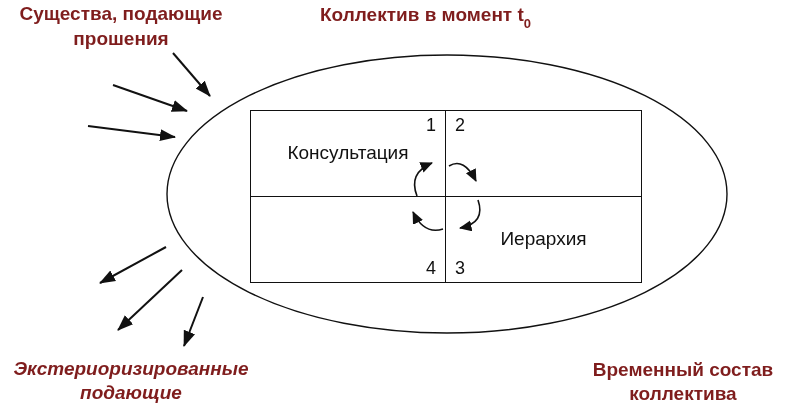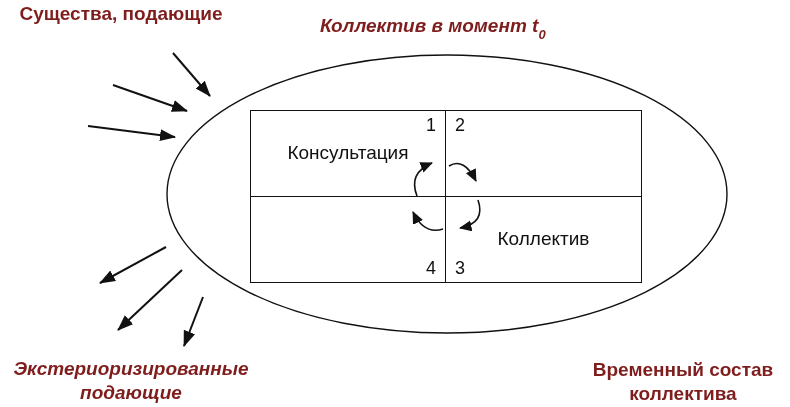--- a/index.html
+++ b/index.html
@@ -24,21 +24,21 @@
   .lbl {
     position: absolute;
     font-weight: bold;
     font-size: 19px;
     line-height: 25px;
     text-align: center;
     white-space: nowrap;
     color: #7f1d1d;
   }
   .lbl-tl { left: 0px;   top: 1px;   width: 242px; }
-  .lbl-tc { left: 320px; top: 13px;   text-align: right; font-style: italic; }
+  .lbl-tc { left: 320px; top: 2px;   text-align: right; }
   .lbl-bl { left: 0px;   top: 357px; width: 262px; line-height: 24px; font-style: italic; }
   .lbl-br { left: 561px; top: 358px; width: 244px; line-height: 24px; }
   .lbl-tc .subscript {
     font-size: 13px;
     position: relative;
     top: 7px;
     font-weight: bold;
   }
   .phase-table {
     position: absolute;
@@ -105,20 +105,21 @@
     <g stroke="#111111" stroke-width="1.6" fill="none">
       <path d="M 417,196 Q 408,173 432,163" marker-end="url(#ah-sm)"></path>
       <path d="M 449,166 Q 464,157 476,181" marker-end="url(#ah-sm)"></path>
       <path d="M 478,200 Q 486,223 460,228" marker-end="url(#ah-sm)"></path>
       <path d="M 443,229 Q 424,235 413,212" marker-end="url(#ah-sm)"></path>
     </g>
   </svg>
 
   <div class="lbl lbl-tl">
     <div>Существа, подающие</div>
+    <div>прошения</div>
   </div>
 
   <div class="lbl lbl-tc">
     <span>Коллектив в момент t</span><span class="subscript">0</span>
   </div>
 
   <div class="lbl lbl-bl">
     <div>Экстериоризированные</div>
     <div>подающие</div>
   </div>
@@ -134,17 +135,17 @@
       <span class="cell-label">Консультация</span>
     </div>
     <div class="cell cell-2">
       <span class="cell-num num-tl">2</span>
     </div>
     <div class="cell cell-4">
       <span class="cell-num num-br">4</span>
     </div>
     <div class="cell cell-3">
       <span class="cell-num num-bl">3</span>
-      <span class="cell-label">Коллектив</span>
+      <span class="cell-label">Иерархия</span>
     </div>
   </div>
 
 </div>
 
 </body></html>

